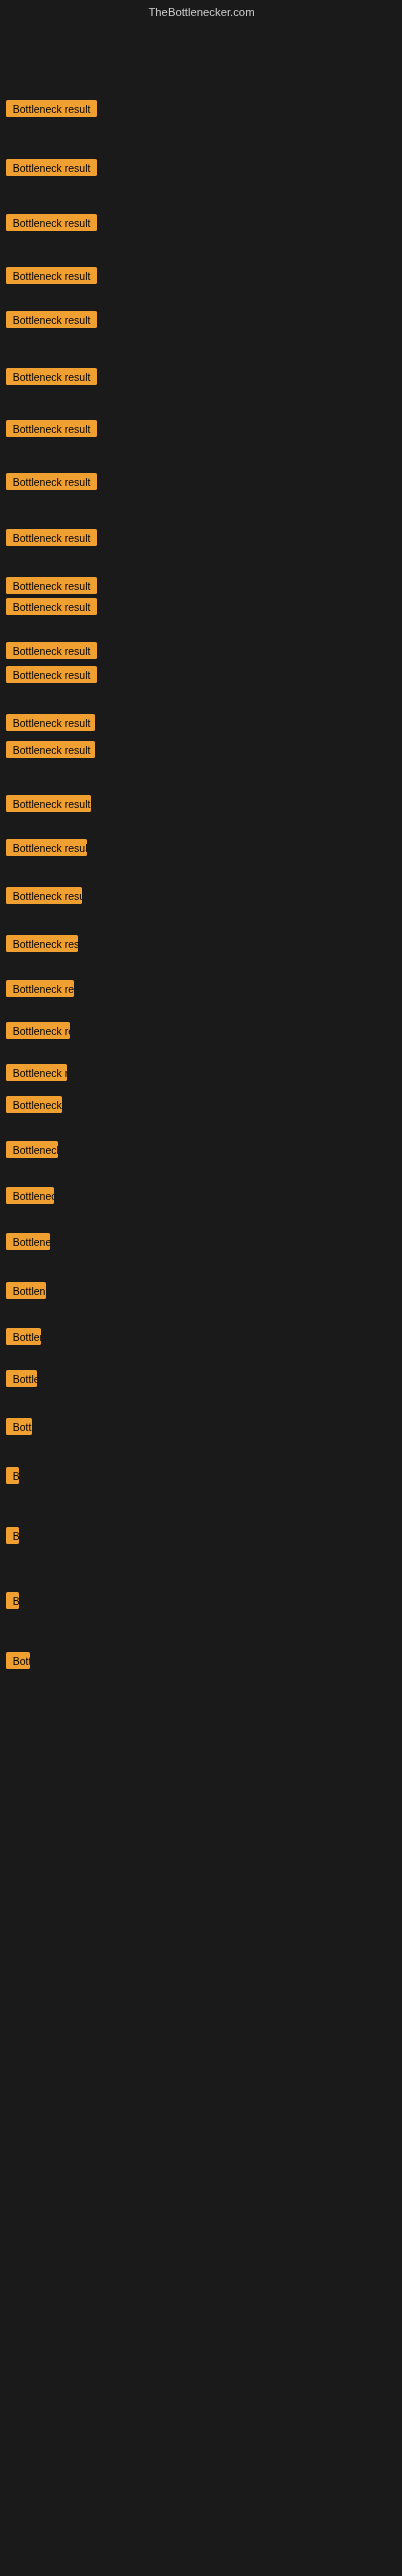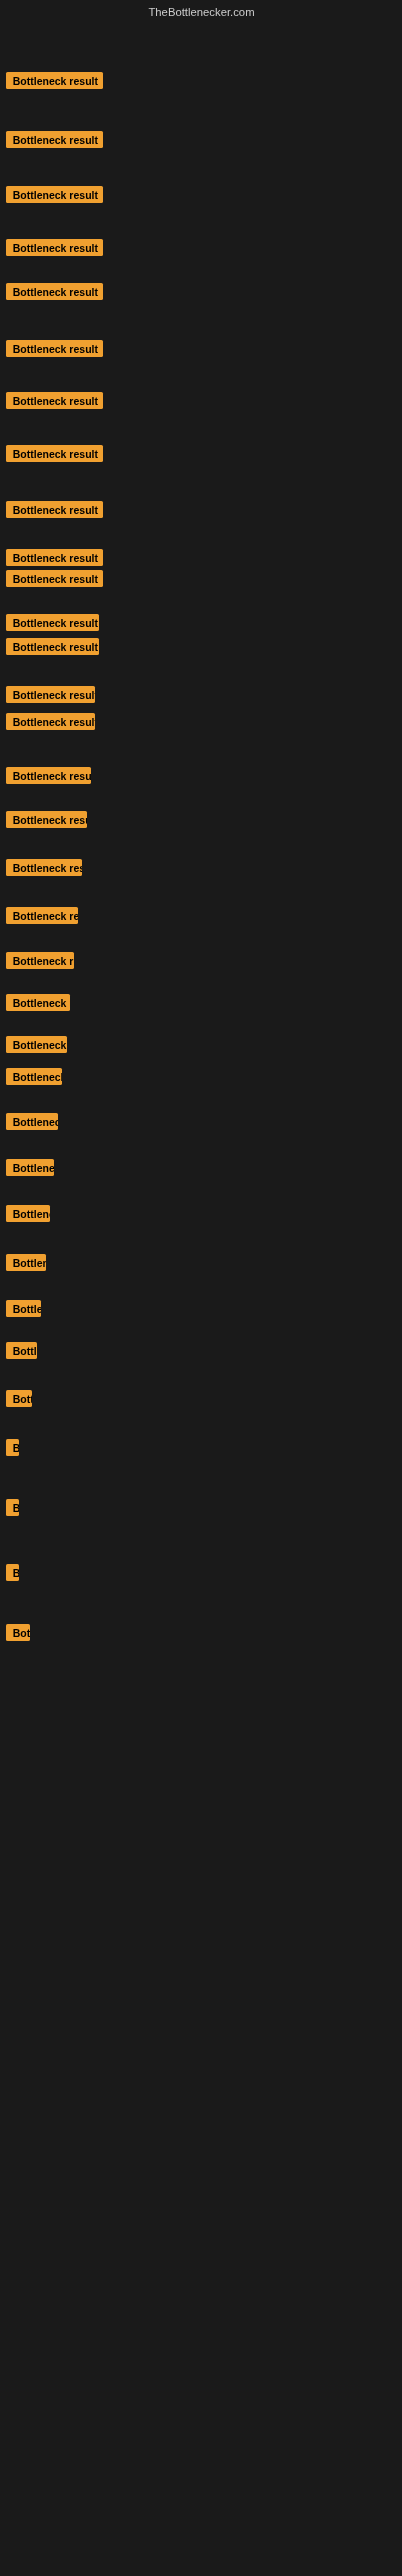--- a/index.html
+++ b/index.html
@@ -22,25 +22,26 @@
       color: #cccccc;
       font-size: 11.3px;
       font-weight: normal;
     }
 
     .bottleneck-tag {
       display: inline-block;
       background-color: #f0a030;
       color: #000;
       font-size: 10.5px;
-      font-weight: bold;
+      font-weight: normal;
       padding: 2.4px 6.4px;
       border-radius: 1.6px;
       white-space: nowrap;
       overflow: hidden;
+      margin-top: 28px;
     }
 
     .result-row {
       margin: 0 0 0 0;
       padding: 4.8px 3.2px;
     }
 
     
   </style>
 </head>

